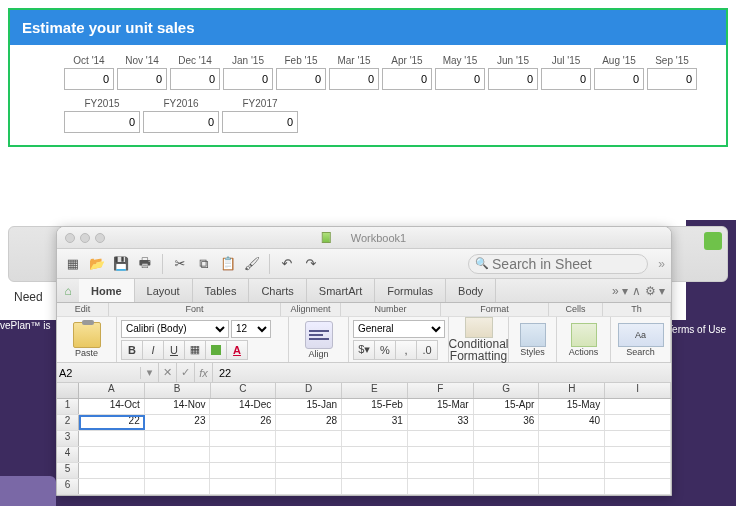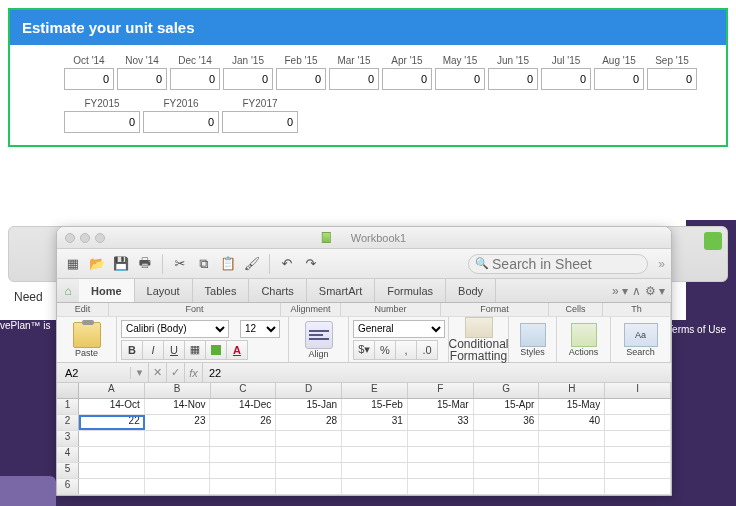--- a/index.html
+++ b/index.html
@@ -49,32 +49,32 @@
 .tab { padding: 0 12px; font-size: 11px; color: #444; display: flex; align-items: center; border-right: 1px solid #ccc; background: linear-gradient(#ededed,#e0e0e0); }
 .tab.active { background: #f8f8f8; font-weight: bold; }
 .tabs-right { margin-left: auto; display: flex; align-items: center; gap: 4px; padding: 0 6px; font-size: 12px; color: #777; }
 
 .ribbon-groups { height: 14px; background: #eee; border-bottom: 1px solid #ddd; display: flex; font-size: 9px; color: #555; }
 .rg { border-right: 1px solid #d5d5d5; text-align: center; padding-top: 1px; }
 .ribbon { height: 46px; background: #f7f7f7; display: flex; border-bottom: 1px solid #ccc; }
 .rcol { border-right: 1px solid #d5d5d5; display: flex; flex-direction: column; align-items: center; justify-content: center; font-size: 9px; color: #444; position: relative; }
 .paste-ico { width: 28px; height: 26px; background: linear-gradient(#f7e29a,#e9c862); border: 1px solid #c8a850; border-radius: 2px; position: relative; }
 .paste-ico::after { content:''; position:absolute; top:-3px; left:8px; width:12px; height:5px; background:#999; border-radius:2px; }
-.font-row { display: flex; gap: 11px; margin-bottom: 2px; }
+.font-row { display: flex; gap: 2px; margin-bottom: 2px; }
 .font-sel { font-size: 10px; border: 1px solid #bbb; height: 18px; background: #fff; }
 .btn-row { display: flex; gap: 0; }
 .mini-btn { width: 22px; height: 20px; border: 1px solid #ccc; background: linear-gradient(#fafafa,#eaeaea); display:flex; align-items:center; justify-content:center; font-size: 11px; color:#444; margin-left:-1px; }
 .mini-btn:first-child { margin-left:0; }
 .green-sq { width:10px; height:10px; background:#5fae3c; }
 .red-a { color:#c03; font-weight:bold; text-decoration: underline; text-decoration-color:#c03; }
 .align-ico { width: 28px; height: 28px; background: linear-gradient(#eef,#dde); border: 1px solid #bbc; border-radius: 3px; display:flex; flex-direction:column; justify-content:center; gap:2px; padding:3px; }
 .align-ico span { height:2px; background:#558; }
 
 .formula-bar { height: 20px; background: linear-gradient(#f2f2f2,#e5e5e5); border-bottom: 1px solid #ccc; display: flex; align-items: center; font-size: 11px; }
-.cell-ref { width: 74px; border-right: 1px solid #ccc; padding-left: 8px; }
+.cell-ref { width: 84px; border-right: 1px solid #ccc; padding-left: 2px; }
 .fb-ico { width: 18px; text-align: center; color: #888; border-right: 1px solid #ccc; height: 100%; display:flex; align-items:center; justify-content:center; font-size:11px; }
 .fb-val { padding-left: 6px; }
 
 .sheet { position: relative; }
 .col-headers { display: flex; height: 16px; background: linear-gradient(#f5f5f5,#e4e4e4); font-size: 10px; color: #444; border-bottom: 1px solid #bbb; }
 .corner { width: 22px; border-right: 1px solid #bbb; background: linear-gradient(#eee,#ddd); }
 .ch { width: 66px; text-align: center; border-right: 1px solid #ccc; }
 .row { display: flex; height: 16px; font-size: 10px; border-bottom: 1px solid #ddd; }
 .rh { width: 22px; text-align: center; background: linear-gradient(#f5f5f5,#e4e4e4); color:#444; border-right: 1px solid #bbb; }
 .cell { width: 66px; text-align: right; padding-right: 4px; border-right: 1px solid #e0e0e0; color:#222; }
@@ -251,21 +251,21 @@
     </div>
     <div class="rcol" style="width:48px">
       <div style="width:26px;height:24px;background:linear-gradient(#dfeaf4,#c8d8e8);border:1px solid #abc;"></div>
       <span>Styles</span>
     </div>
     <div class="rcol" style="width:54px">
       <div style="width:26px;height:24px;background:linear-gradient(#e8f0d8,#d5e5b8);border:1px solid #ac8;"></div>
       <span>Actions</span>
     </div>
     <div class="rcol" style="flex:1">
-      <div style="width:34px;height:24px;background:linear-gradient(#e8eef8,#d5dff0);border:1px solid #abc; display:flex;align-items:center;justify-content:center;font-size:9px;">Aa</div>
+      <div style="width:46px;height:24px;background:linear-gradient(#e8eef8,#d5dff0);border:1px solid #abc; display:flex;align-items:center;justify-content:center;font-size:9px;">Aa</div>
       <span>Search</span>
     </div>
   </div>
 
   <div class="formula-bar">
     <div class="cell-ref">A2</div>
     <div class="fb-ico">▾</div>
     <div class="fb-ico">✕</div>
     <div class="fb-ico">✓</div>
     <div class="fb-ico">

